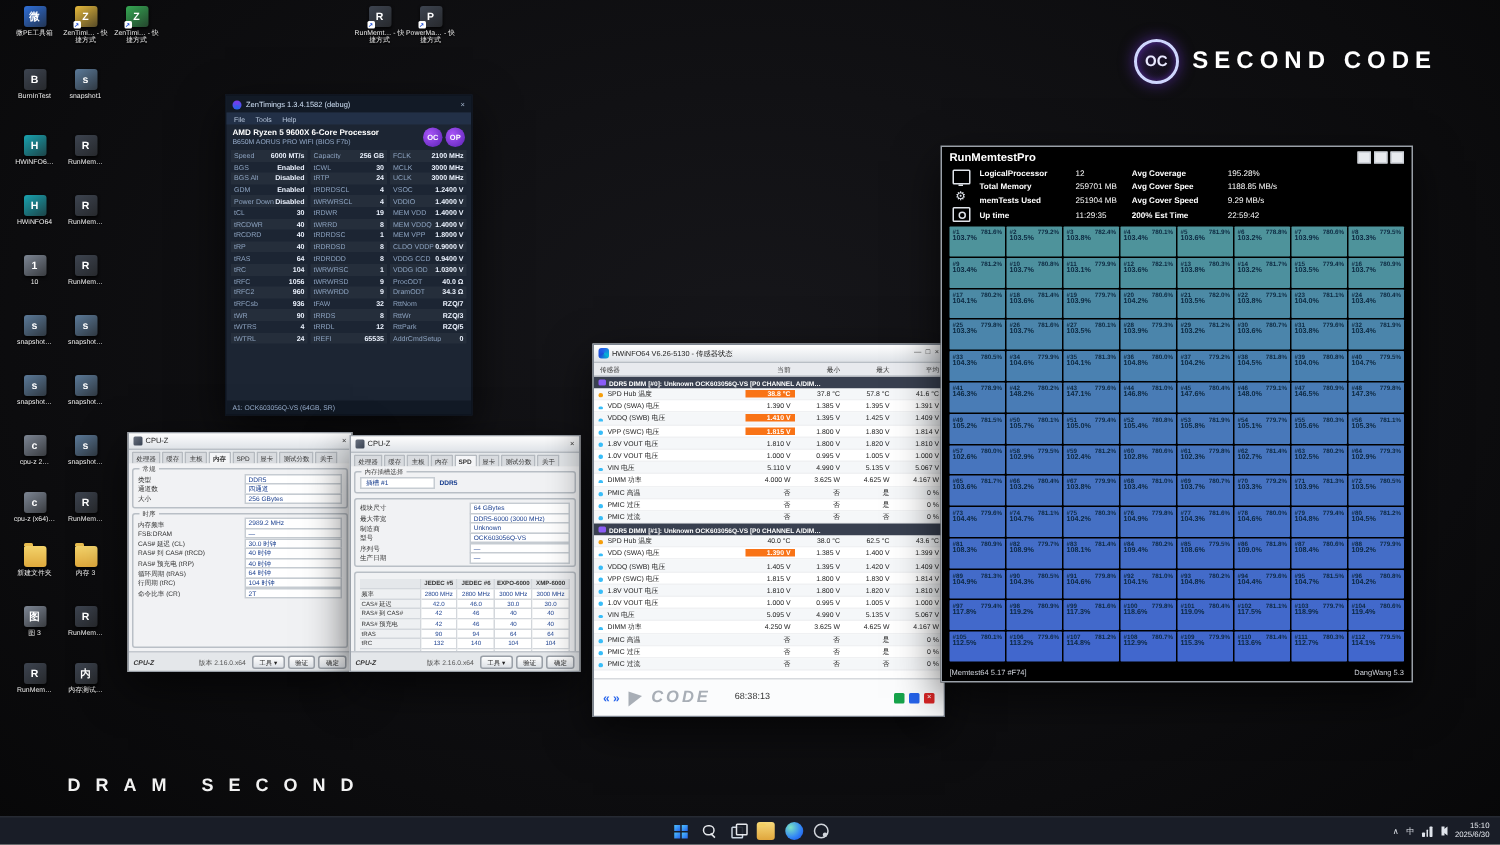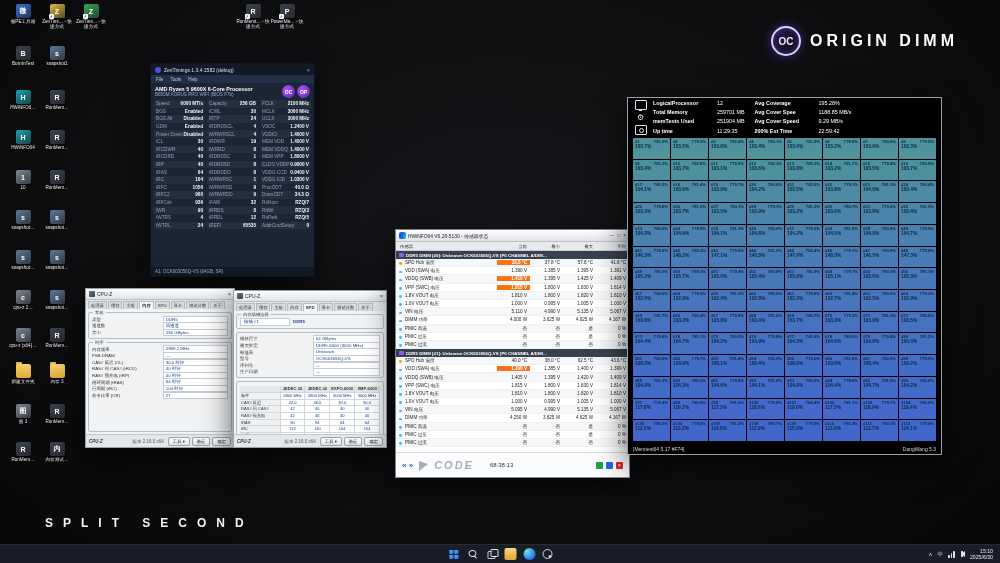--- a/index.html
+++ b/index.html
@@ -155,24 +155,24 @@
   .tr-vol::after{content:"";position:absolute;left:0.5px;top:-3px;width:2px;height:6px;background:#dfe3ea;}
   .tb-clock{text-align:right;font-size:5.2px;line-height:1.2;color:#e7eaf0;}
 </style>
 </head>
 <body>
 
 <div id="desktop">
 
   <div id="brand">
     <div class="ring">OC</div>
-    <div class="txt">ORIGIN DIMM</div>
+    <div class="txt">SECOND CODE</div>
   </div>
 
-  <div id="watermark">SPLIT SECOND</div>
+  <div id="watermark">DRAM SECOND</div>
 
   <div id="icons-layer">
       <div class="dicon" style="left: 6px; top: 4px;">
         <div class="img" style="background: linear-gradient(145deg, rgb(47, 111, 216), rgba(34, 34, 34, 0.8) 140%);">微</div>
         <div class="lbl">微PE工具箱</div>
       </div>
       <div class="dicon" style="left: 40px; top: 4px;">
         <div class="img" style="background: linear-gradient(145deg, rgb(229, 185, 60), rgba(34, 34, 34, 0.8) 140%);">Z<span class="sc">↗</span></div>
         <div class="lbl">ZenTimi… - 快捷方式</div>
       </div>
@@ -889,20 +889,28 @@
       <span class="hw-timer">68:38:13</span>
       <span class="hw-foot-icons">
         <span class="hw-fi" style="background:#16a34a"></span>
         <span class="hw-fi" style="background:#2563eb"></span>
         <span class="hw-fi" style="background:#dc2626">×</span>
       </span>
     </div>
   </div>
 
   <div class="win" id="mt">
+    <div class="mt-titlebar">
+      <span>RunMemtestPro</span>
+      <span class="mt-btns">
+        <span class="mt-btn"></span>
+        <span class="mt-btn"></span>
+        <span class="mt-btn"></span>
+      </span>
+    </div>
     <div class="mt-info">
       <div class="mt-icons">
         <span class="mt-ic monitor"></span>
         <span class="mt-ic gear">⚙</span>
         <span class="mt-ic camera"></span>
       </div>
       <div class="mt-cols">
         <div class="mt-col" id="mt-info-left">
             <div class="mt-kv">
               <span class="mt-k">LogicalProcessor</span>

